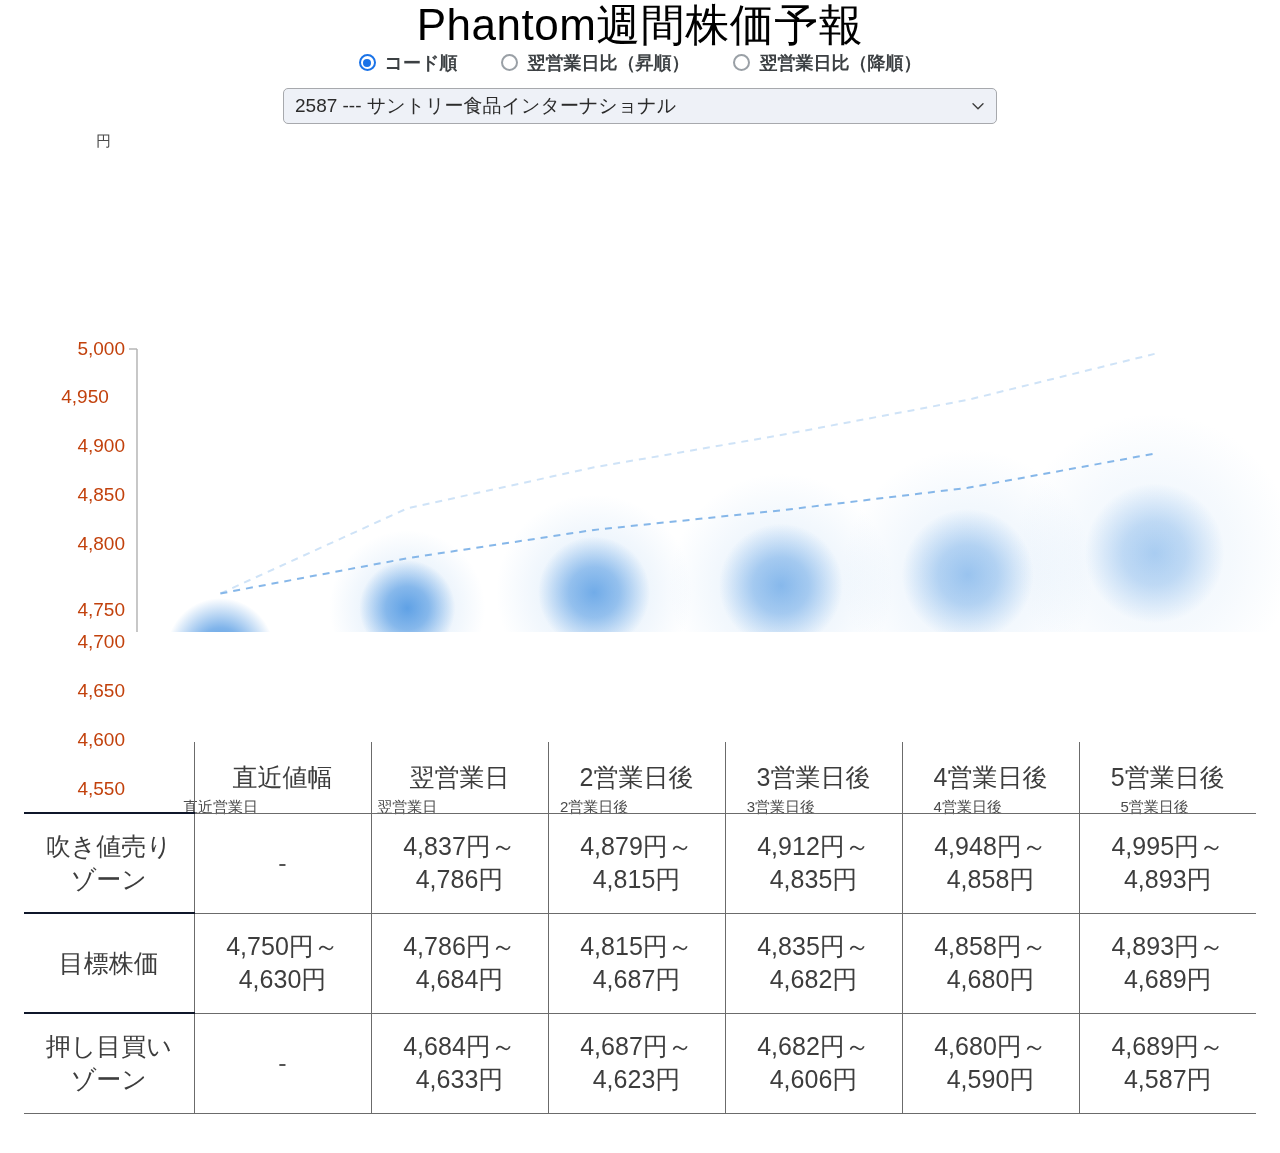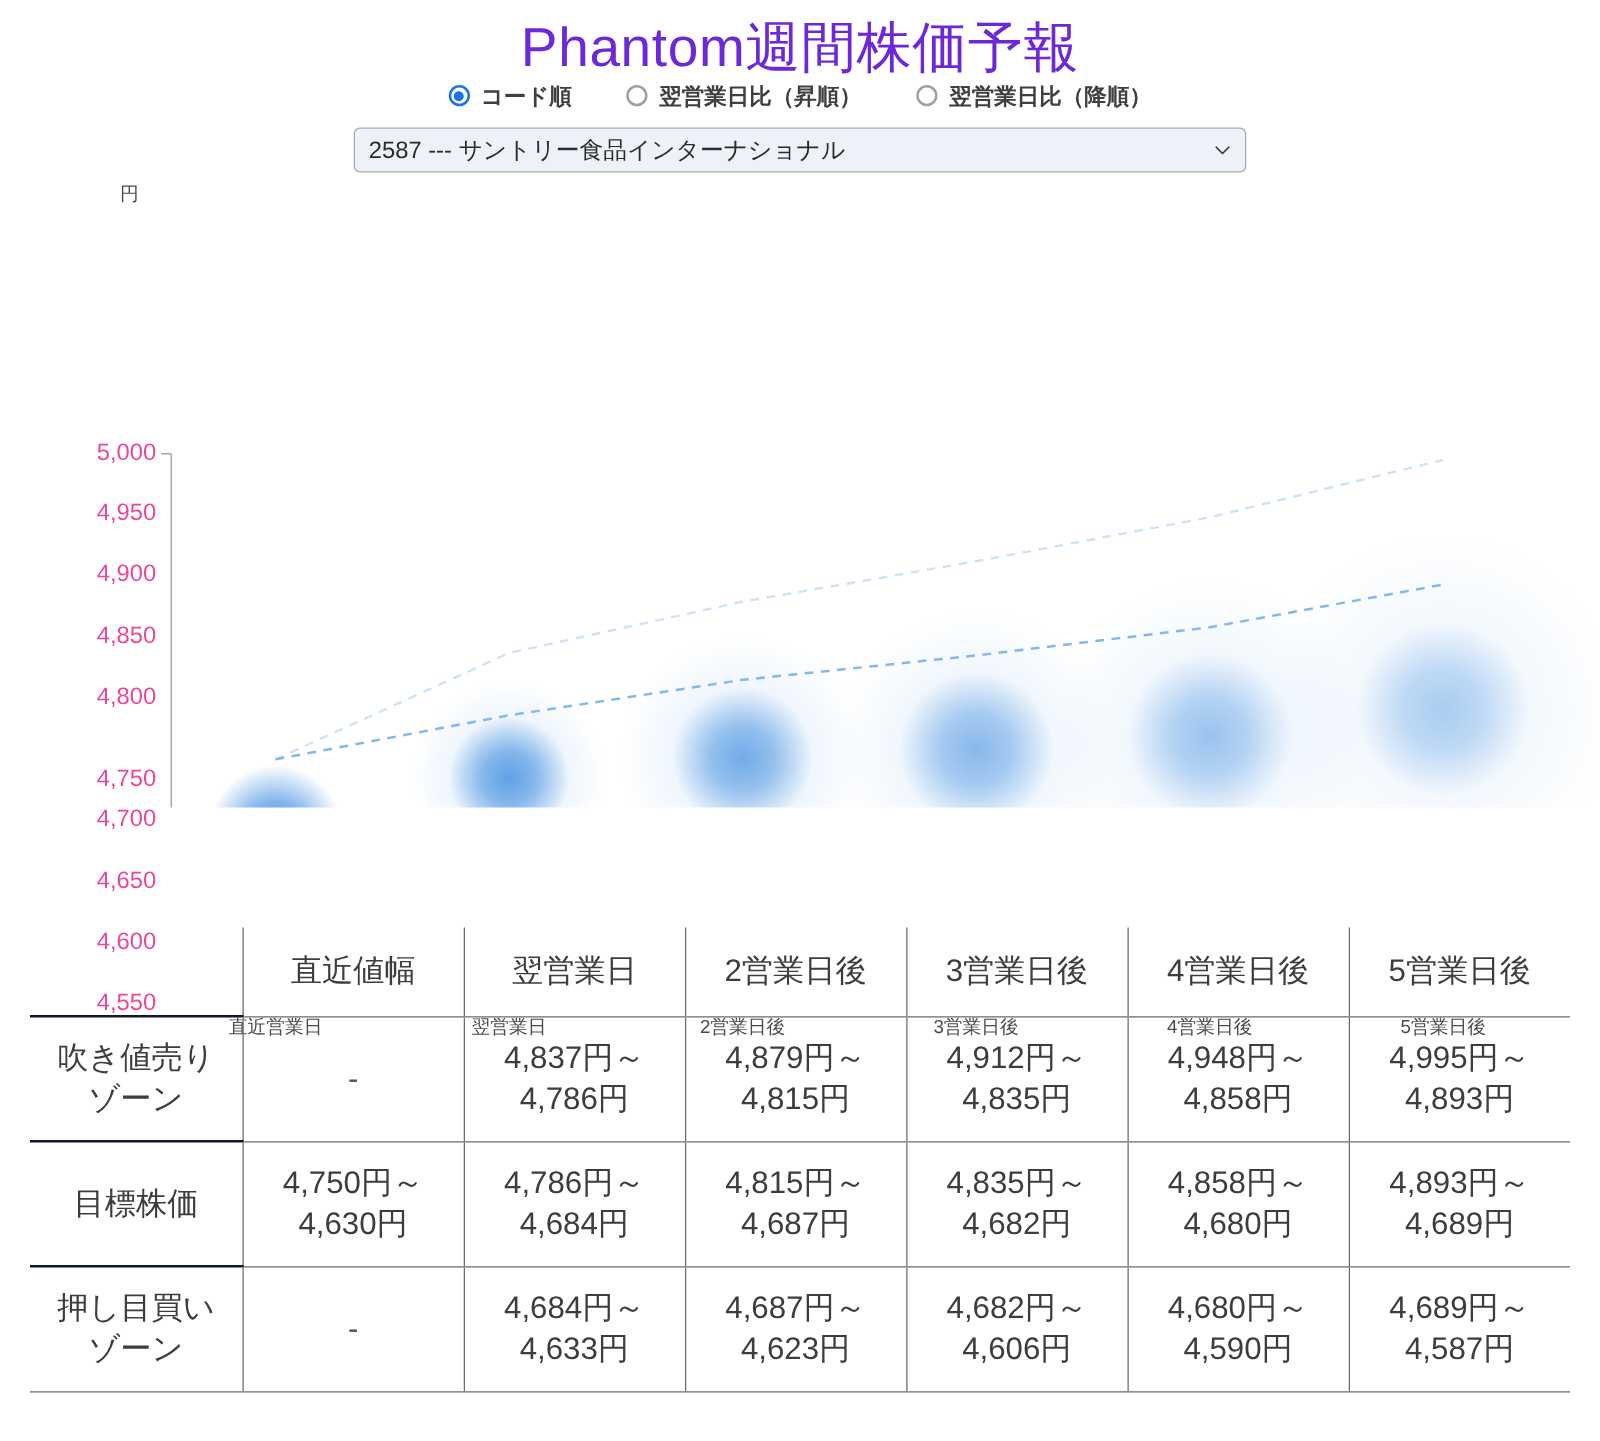--- a/index.html
+++ b/index.html
@@ -11,24 +11,23 @@
     color:#4a4a4a;
     overflow:hidden;
     position:relative;
   }
 
   
   .page-title{
     text-align:center;
     font-size:44px;
     font-weight:400;
-    color:#6d28d9;
+    color:#000000;
     letter-spacing:.5px;
     margin:0;
-    padding-top:14px;
     line-height:1.15;
   }
 
   
   .radio-row{
     display:flex;
     justify-content:center;
     align-items:center;
     gap:44px;
   }
@@ -107,21 +106,21 @@
 
   .axis-unit{
     position:absolute;
     font-size:15px;
     color:#4a4a4a;
   }
   .ytick{
     position:absolute;
     right:0;
     font-size:19px;
-    color:#ec4899;
+    color:#c2410c;
     text-align:right;
     width:80px;
     transform:translateY(-50%);
     white-space:nowrap;
   }
   .xtick{
     position:absolute;
     font-size:15px;
     color:#4a4a4a;
     text-align:left;
@@ -282,21 +281,21 @@
       <circle cx="780.9166666666667" cy="453.62222222222226" r="62" fill="url(#core3)"></circle>
       <circle cx="967.75" cy="442.8666666666667" r="66" fill="url(#core4)"></circle>
       <circle cx="1154.5833333333335" cy="421.35555555555555" r="70" fill="url(#core5)"></circle>
       <path d="M 220.41666666666669 461.44444444444446 L 407.25 376.37777777777774 L 594.0833333333334 335.31111111111113 L 780.9166666666667 303.0444444444445 L 967.75 267.84444444444443 L 1154.5833333333335 221.88888888888889" fill="none" stroke="#cfe3f7" stroke-width="2" stroke-dasharray="7 6" stroke-opacity="1"></path>
       <path d="M 220.41666666666669 578.7777777777778 L 407.25 575.8444444444444 L 594.0833333333334 585.6222222222223 L 780.9166666666667 602.2444444444444 L 967.75 617.8888888888889 L 1154.5833333333335 620.8222222222223" fill="none" stroke="#cfe3f7" stroke-width="2" stroke-dasharray="7 6" stroke-opacity="1"></path>
       <path d="M 220.41666666666669 461.44444444444446 L 407.25 426.2444444444444 L 594.0833333333334 397.8888888888889 L 780.9166666666667 378.3333333333333 L 967.75 355.84444444444443 L 1154.5833333333335 321.6222222222222" fill="none" stroke="#7fb3e8" stroke-width="2" stroke-dasharray="7 6" stroke-opacity="0.95"></path>
       <path d="M 220.41666666666669 578.7777777777778 L 407.25 525.9777777777778 L 594.0833333333334 523.0444444444445 L 780.9166666666667 527.9333333333334 L 967.75 529.8888888888889 L 1154.5833333333335 521.088888888889" fill="none" stroke="#7fb3e8" stroke-width="2" stroke-dasharray="7 6" stroke-opacity="0.95"></path>
     </svg>
   <span class="axis-unit" style="left:96px;top:0px;">円</span>
 <span class="ytick" style="top: 217px; left: 45px;">5,000</span>
-    <span class="ytick" style="top: 265.889px; left: 45px;">4,950</span>
+    <span class="ytick" style="top: 265.889px; left: 45px; text-align: center;">4,950</span>
     <span class="ytick" style="top: 314.778px; left: 45px;">4,900</span>
     <span class="ytick" style="top: 363.667px; left: 45px;">4,850</span>
     <span class="ytick" style="top: 412.556px; left: 45px;">4,800</span>
     <span class="ytick" style="top: 478px; left: 45px;">4,750</span>
     <span class="ytick" style="top: 510.333px; left: 45px;">4,700</span>
     <span class="ytick" style="top: 559.222px; left: 45px;">4,650</span>
     <span class="ytick" style="top: 608.111px; left: 45px;">4,600</span>
     <span class="ytick" style="top: 657px; left: 45px;">4,550</span>
     <span class="xtick" style="left: 220.417px; top: 666px;">直近営業日</span>
     <span class="xtick" style="left: 407.25px; top: 666px;">翌営業日</span>

